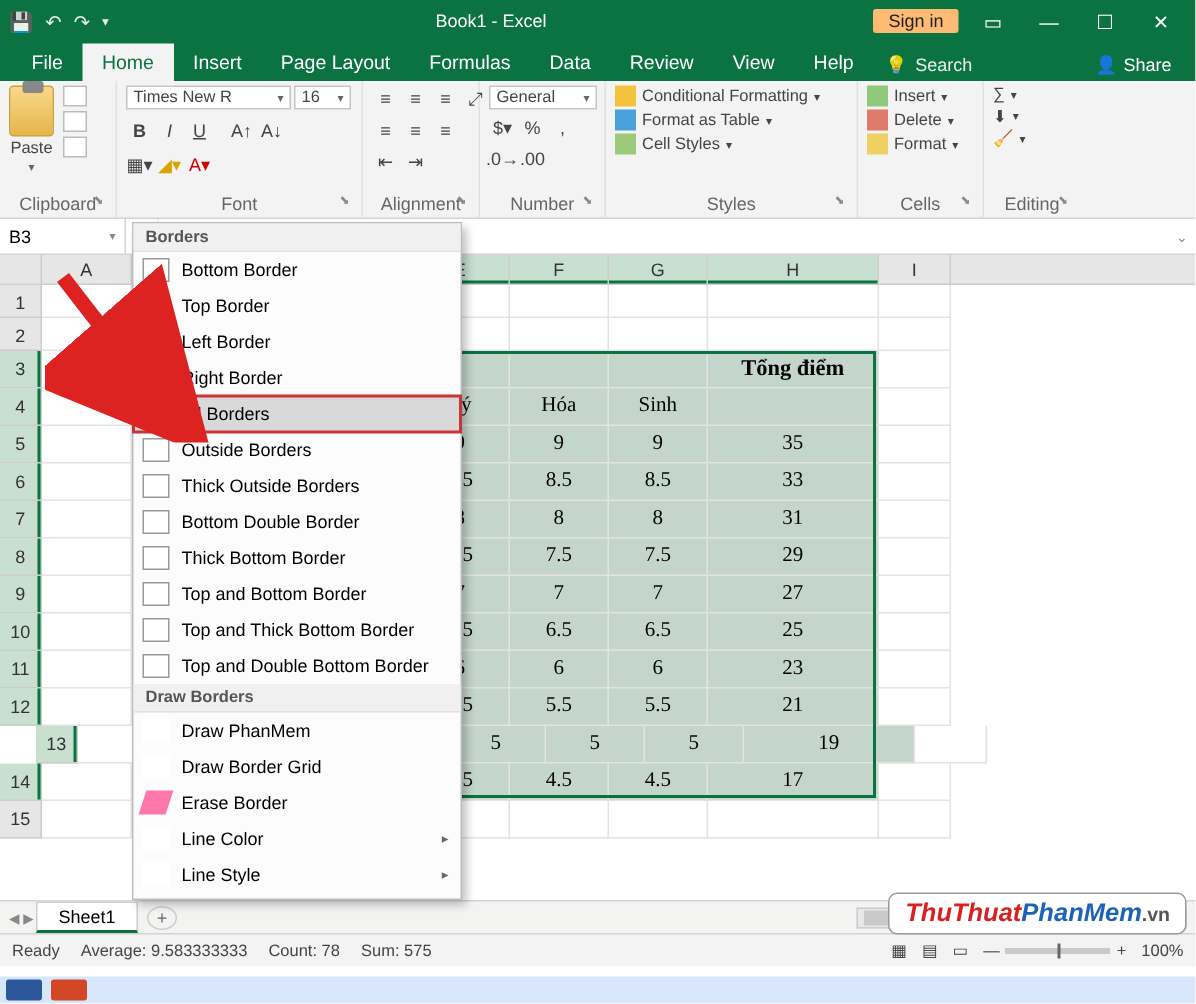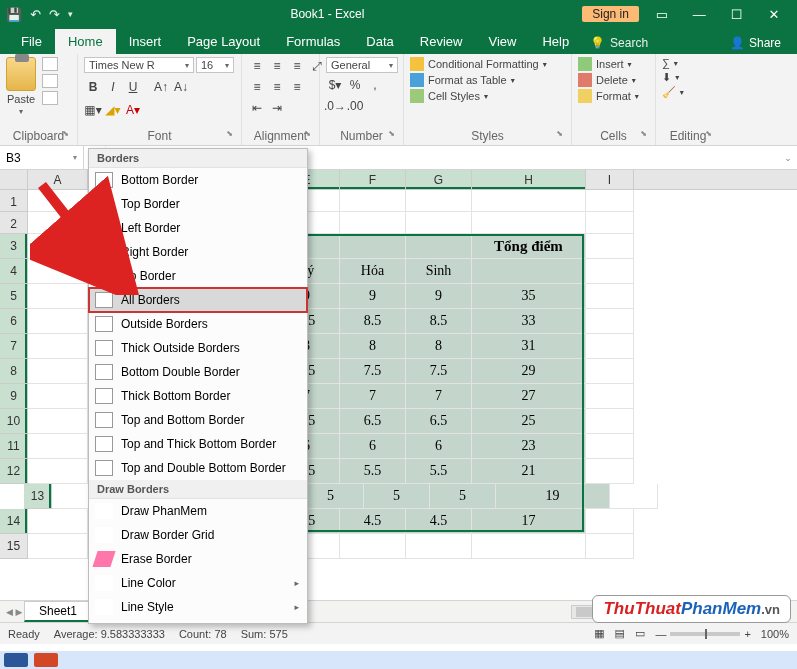--- a/index.html
+++ b/index.html
@@ -523,24 +523,20 @@
         <span>Top Border</span>
       </div>
       <div class="mi">
         <span class="micon"></span>
         <span>Left Border</span>
       </div>
       <div class="mi">
         <span class="micon"></span>
         <span>Right Border</span>
       </div>
-      <div class="mi">
-        <span class="micon"></span>
-        <span>No Border</span>
-      </div>
       <div class="mi highlight">
         <span class="micon"></span>
         <span>All Borders</span>
       </div>
       <div class="mi">
         <span class="micon"></span>
         <span>Outside Borders</span>
       </div>
       <div class="mi">
         <span class="micon"></span>

